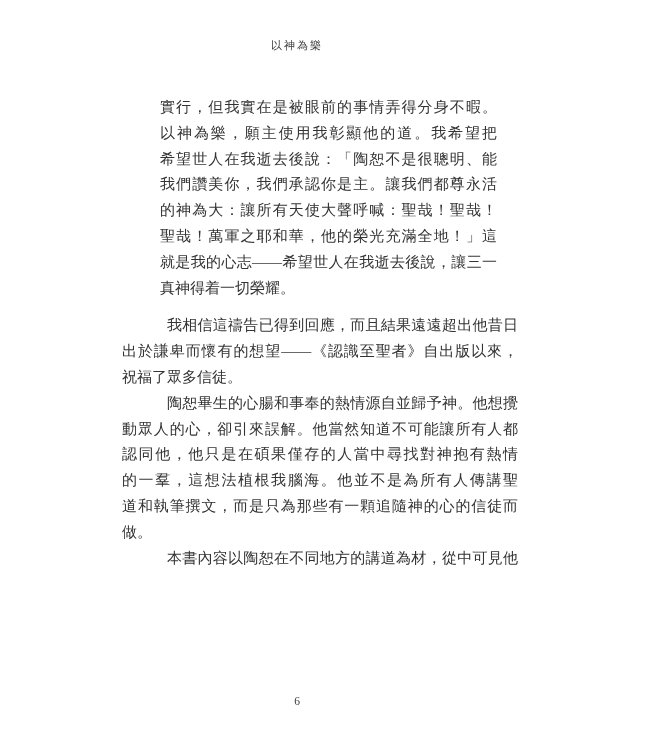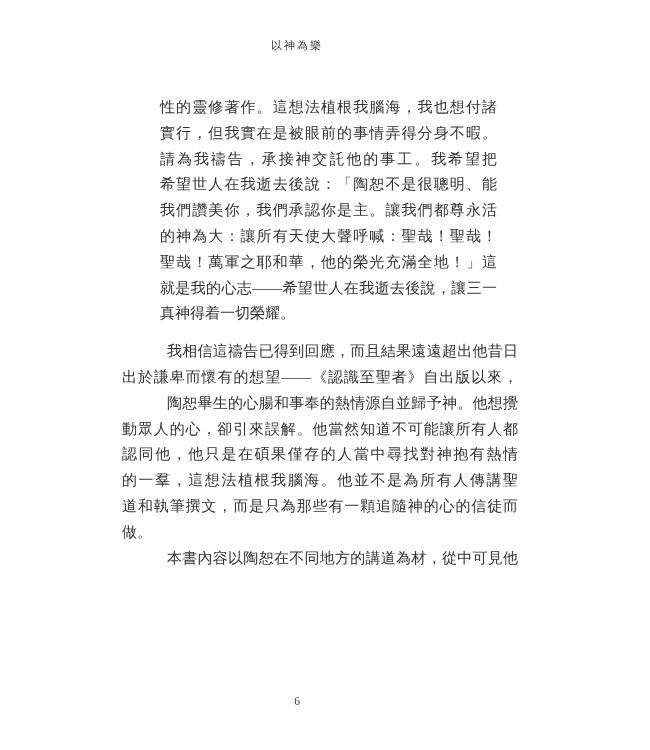--- a/index.html
+++ b/index.html
@@ -67,34 +67,34 @@
 </head>
 <body>
 
 <div class="page">
 
   <div class="running-head">以神為樂</div>
 
   <div class="content">
 
     <div class="quote">
-      <div class="line">性的靈修著作。這想法植根我腦海，我也想付諸</div>
       <div class="line">實行，但我實在是被眼前的事情弄得分身不暇。</div>
-      <div class="line">請為我禱告，承接神交託他的事工。我希望把</div>
+      <div class="line">以神為樂，願主使用我彰顯他的道。我希望把</div>
       <div class="line">希望世人在我逝去後說：「陶恕不是很聰明、能</div>
       <div class="line">我們讚美你，我們承認你是主。讓我們都尊永活</div>
       <div class="line">的神為大：讓所有天使大聲呼喊：聖哉！聖哉！</div>
       <div class="line">聖哉！萬軍之耶和華，他的榮光充滿全地！」這</div>
       <div class="line">就是我的心志——希望世人在我逝去後說，讓三一</div>
       <div class="line end">真神得着一切榮耀。</div>
     </div>
 
     <div class="para para-first">
       <div class="line indent">我相信這禱告已得到回應，而且結果遠遠超出他昔日</div>
       <div class="line">出於謙卑而懷有的想望——《認識至聖者》自出版以來，</div>
+      <div class="line end">祝福了眾多信徒。</div>
     </div>
 
     <div class="para">
       <div class="line indent">陶恕畢生的心腸和事奉的熱情源自並歸予神。他想攪</div>
       <div class="line">動眾人的心，卻引來誤解。他當然知道不可能讓所有人都</div>
       <div class="line">認同他，他只是在碩果僅存的人當中尋找對神抱有熱情</div>
       <div class="line">的一羣，這想法植根我腦海。他並不是為所有人傳講聖</div>
       <div class="line">道和執筆撰文，而是只為那些有一顆追隨神的心的信徒而</div>
       <div class="line end">做。</div>
     </div>

